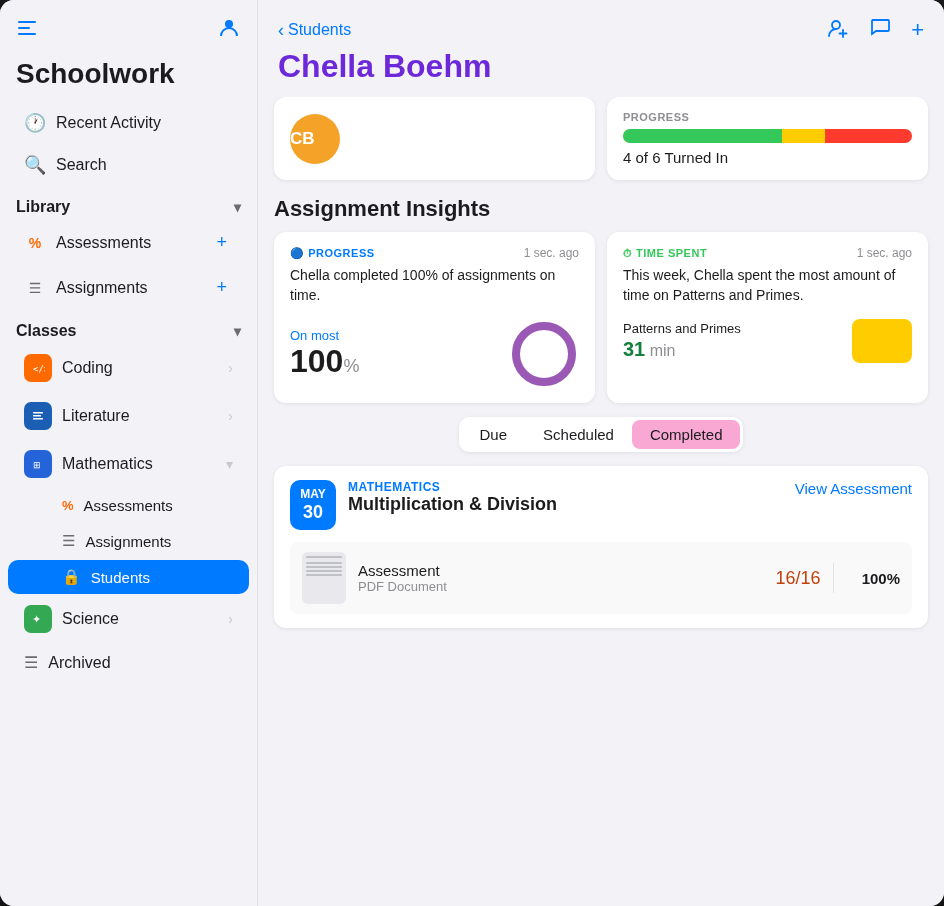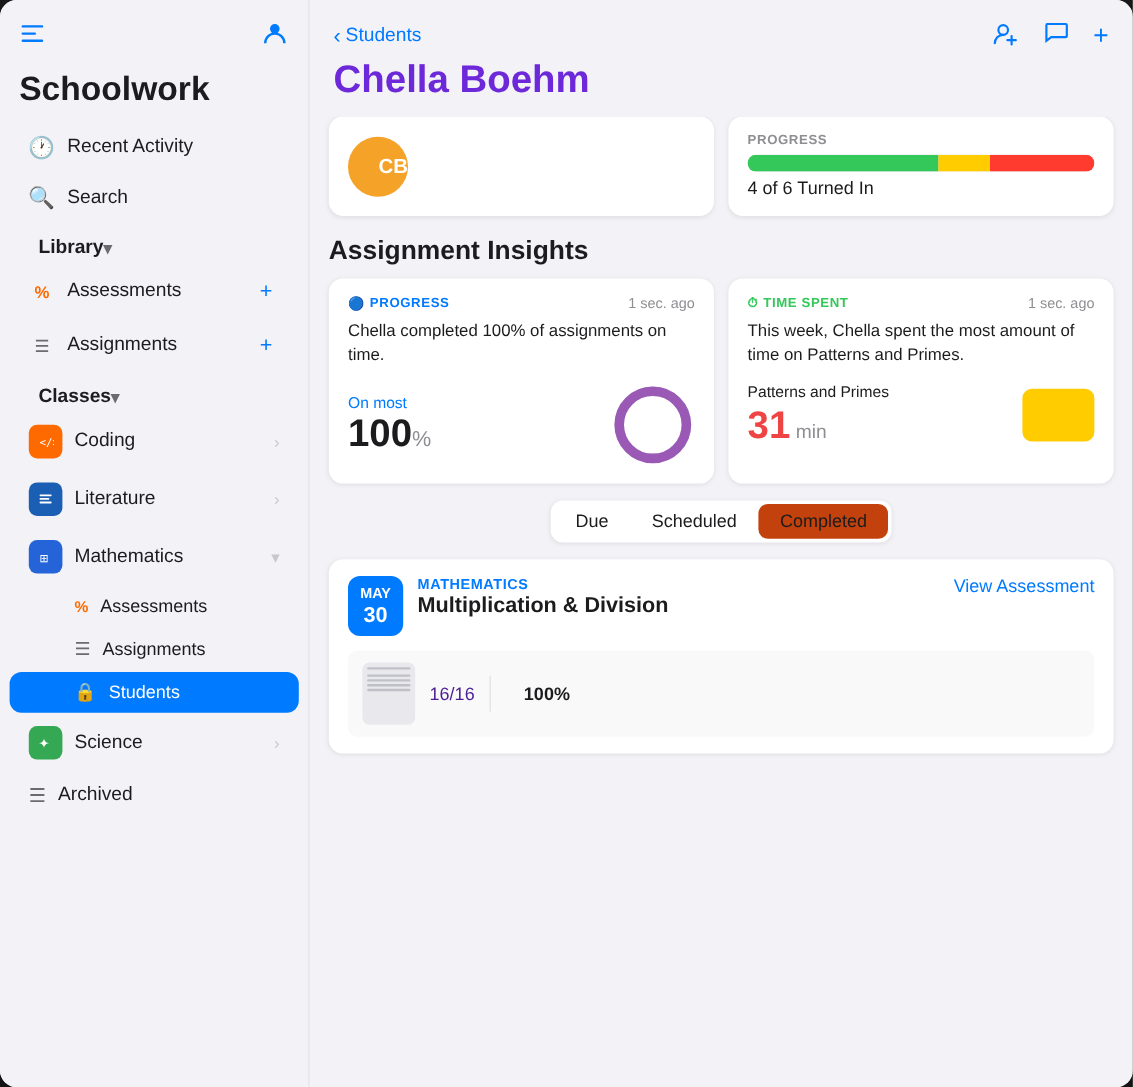--- a/index.html
+++ b/index.html
@@ -67,22 +67,22 @@
     }
     .sidebar-nav-item .nav-icon {
       font-size: 18px;
       width: 22px;
       text-align: center;
     }
     .sidebar-nav-item .nav-label { flex: 1; }
     .sidebar-section-header {
       display: flex;
       align-items: center;
-      justify-content: flex-start;
-      padding: 12px 16px 4px 32px;
+      justify-content: space-between;
+      padding: 12px 16px 4px 16px;
       font-size: 16px;
       font-weight: 600;
       color: #1c1c1e;
     }
     .sidebar-section-header .chevron {
       color: #6c6c70;
       font-size: 14px;
     }
     .class-item {
       display: flex;
@@ -198,21 +198,21 @@
       align-items: center;
       gap: 12px;
     }
     .avatar-circle {
       width: 50px;
       height: 50px;
       border-radius: 50%;
       background: #f4a228;
       display: flex;
       align-items: center;
-      justify-content: flex-end;
+      justify-content: flex-start;
       font-size: 17px;
       font-weight: 600;
       color: white;
       flex-shrink: 0;
     }
     .student-info .email {
       font-size: 14px;
       color: #1c1c1e;
       font-weight: 500;
     }
@@ -333,23 +333,23 @@
       height: 70px;
     }
     .donut-container svg { width: 70px; height: 70px; }
     .patterns-label {
       font-size: 13px;
       color: #1c1c1e;
       font-weight: 500;
       margin-bottom: 2px;
     }
     .minutes-value {
-      font-size: 32px;
+      font-size: 20px;
       font-weight: 700;
-      color: #ef4444;
+      color: #15803d;
     }
     .minutes-unit {
       font-size: 16px;
       color: #8e8e93;
     }
     .yellow-block {
       width: 60px;
       height: 44px;
       background: #ffcc00;
       border-radius: 8px;
@@ -369,21 +369,21 @@
     }
     .tab-btn {
       padding: 6px 18px;
       border-radius: 8px;
       font-size: 15px;
       color: #1c1c1e;
       cursor: pointer;
       font-weight: 400;
     }
     .tab-btn.active {
-      background: #c2410c;
+      background: #f9a8d4;
       font-weight: 500;
     }
     .tabs-wrapper {
       display: flex;
       justify-content: center;
       margin-bottom: 14px;
     }
     
     .assignment-card {
       background: white;
@@ -466,22 +466,22 @@
       content: '';
       position: absolute;
       top: 10px; left: 4px; right: 4px;
       height: 2px; background: #c0c0c8; border-radius: 1px;
       box-shadow: 0 4px 0 #c0c0c8, 0 8px 0 #c0c0c8, 0 12px 0 #c0c0c8;
     }
     .doc-info { flex: 1; }
     .doc-name { font-size: 15px; font-weight: 500; color: #1c1c1e; }
     .doc-type { font-size: 13px; color: #8e8e93; }
     .doc-score {
-      font-size: 15px;
-      color: #4c1d95;
+      font-size: 18px;
+      color: #c2410c;
       font-weight: 500;
       text-align: right;
     }
     .doc-pct {
       font-size: 15px;
       font-weight: 600;
       color: #1c1c1e;
       margin-left: 16px;
     }
     .separator-line {
@@ -720,20 +720,24 @@
             <span class="day">30</span>
           </div>
           <div class="assignment-title-area">
             <div class="assignment-class-label">MATHEMATICS</div>
             <div class="assignment-title">Multiplication &amp; Division</div>
           </div>
           <button class="view-assessment-btn">View Assessment</button>
         </div>
         <div class="assignment-item-row">
           <div class="doc-thumbnail"></div>
+          <div class="doc-info">
+            <div class="doc-name">Assessment</div>
+            <div class="doc-type">PDF Document</div>
+          </div>
           <div class="doc-score">16/16</div>
           <div class="separator-line"></div>
           <div class="doc-pct">100%</div>
         </div>
       </div>
     </div>
   </div>
 </div>
 
 </body></html>

